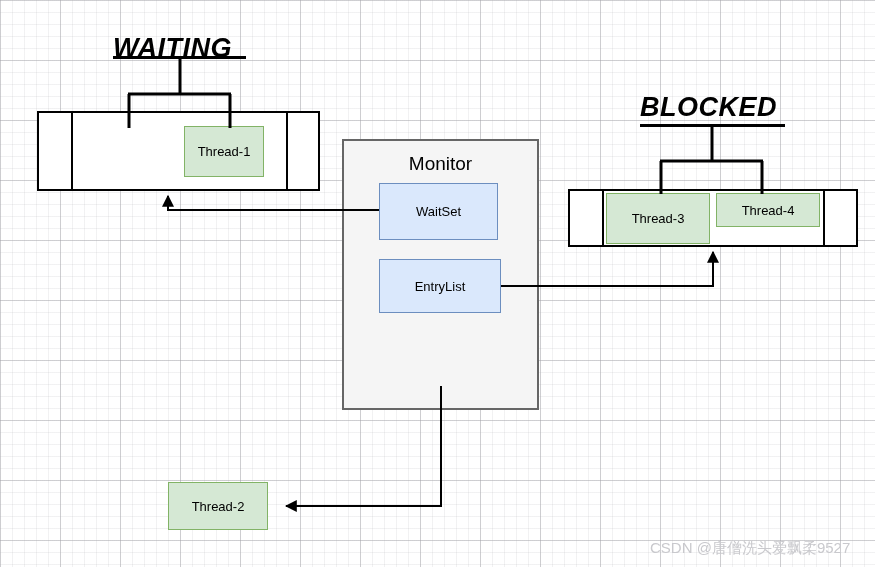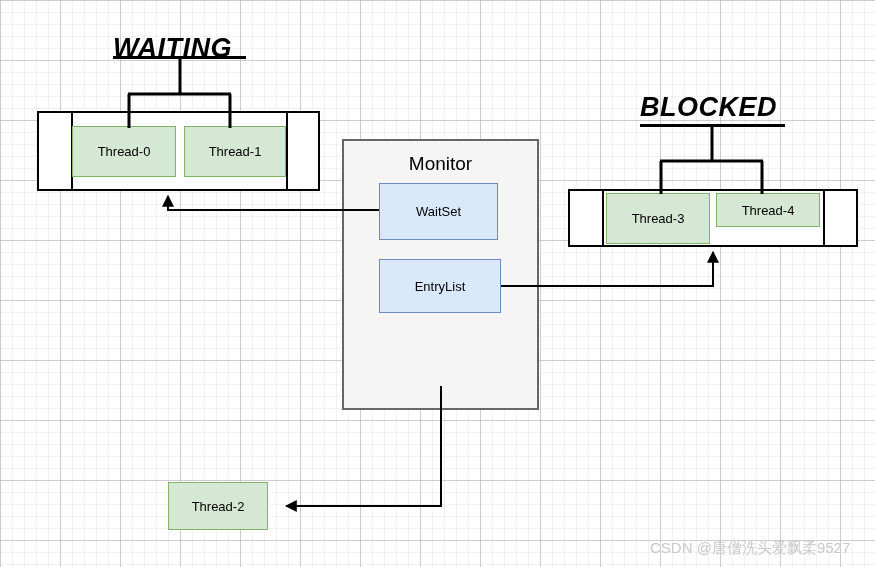--- a/index.html
+++ b/index.html
@@ -112,24 +112,21 @@
 
 <div id="canvas">
 
   <div class="state-title" style="left:113px; top:33px;">WAITING</div>
   <div class="title-rule" style="left:113px; top:56px; width:133px;"></div>
 
   <div class="container-box" style="left:37px; top:111px; width:283px; height:80px;"></div>
   <div class="container-divider" style="left:71px; top:111px; height:80px;"></div>
   <div class="container-divider" style="left:286px; top:111px; height:80px;"></div>
 
-  <div class="thread-box" style="left:72px; top:126px; width:104px; height:51px;">
-    <span>Thread-0</span>
-  </div>
-  <div class="thread-box" style="left:184px; top:126px; width:102px; height:51px;">
+  <div class="thread-box" style="left:184px; top:126px; width:80px; height:51px;">
     <span>Thread-1</span>
   </div>
 
   <div class="state-title" style="left:640px; top:92px;">BLOCKED</div>
   <div class="title-rule" style="left:640px; top:124px; width:145px;"></div>
 
   <div class="container-box" style="left:568px; top:189px; width:290px; height:58px;"></div>
   <div class="container-divider" style="left:602px; top:189px; height:58px;"></div>
   <div class="container-divider" style="left:823px; top:189px; height:58px;"></div>
 

